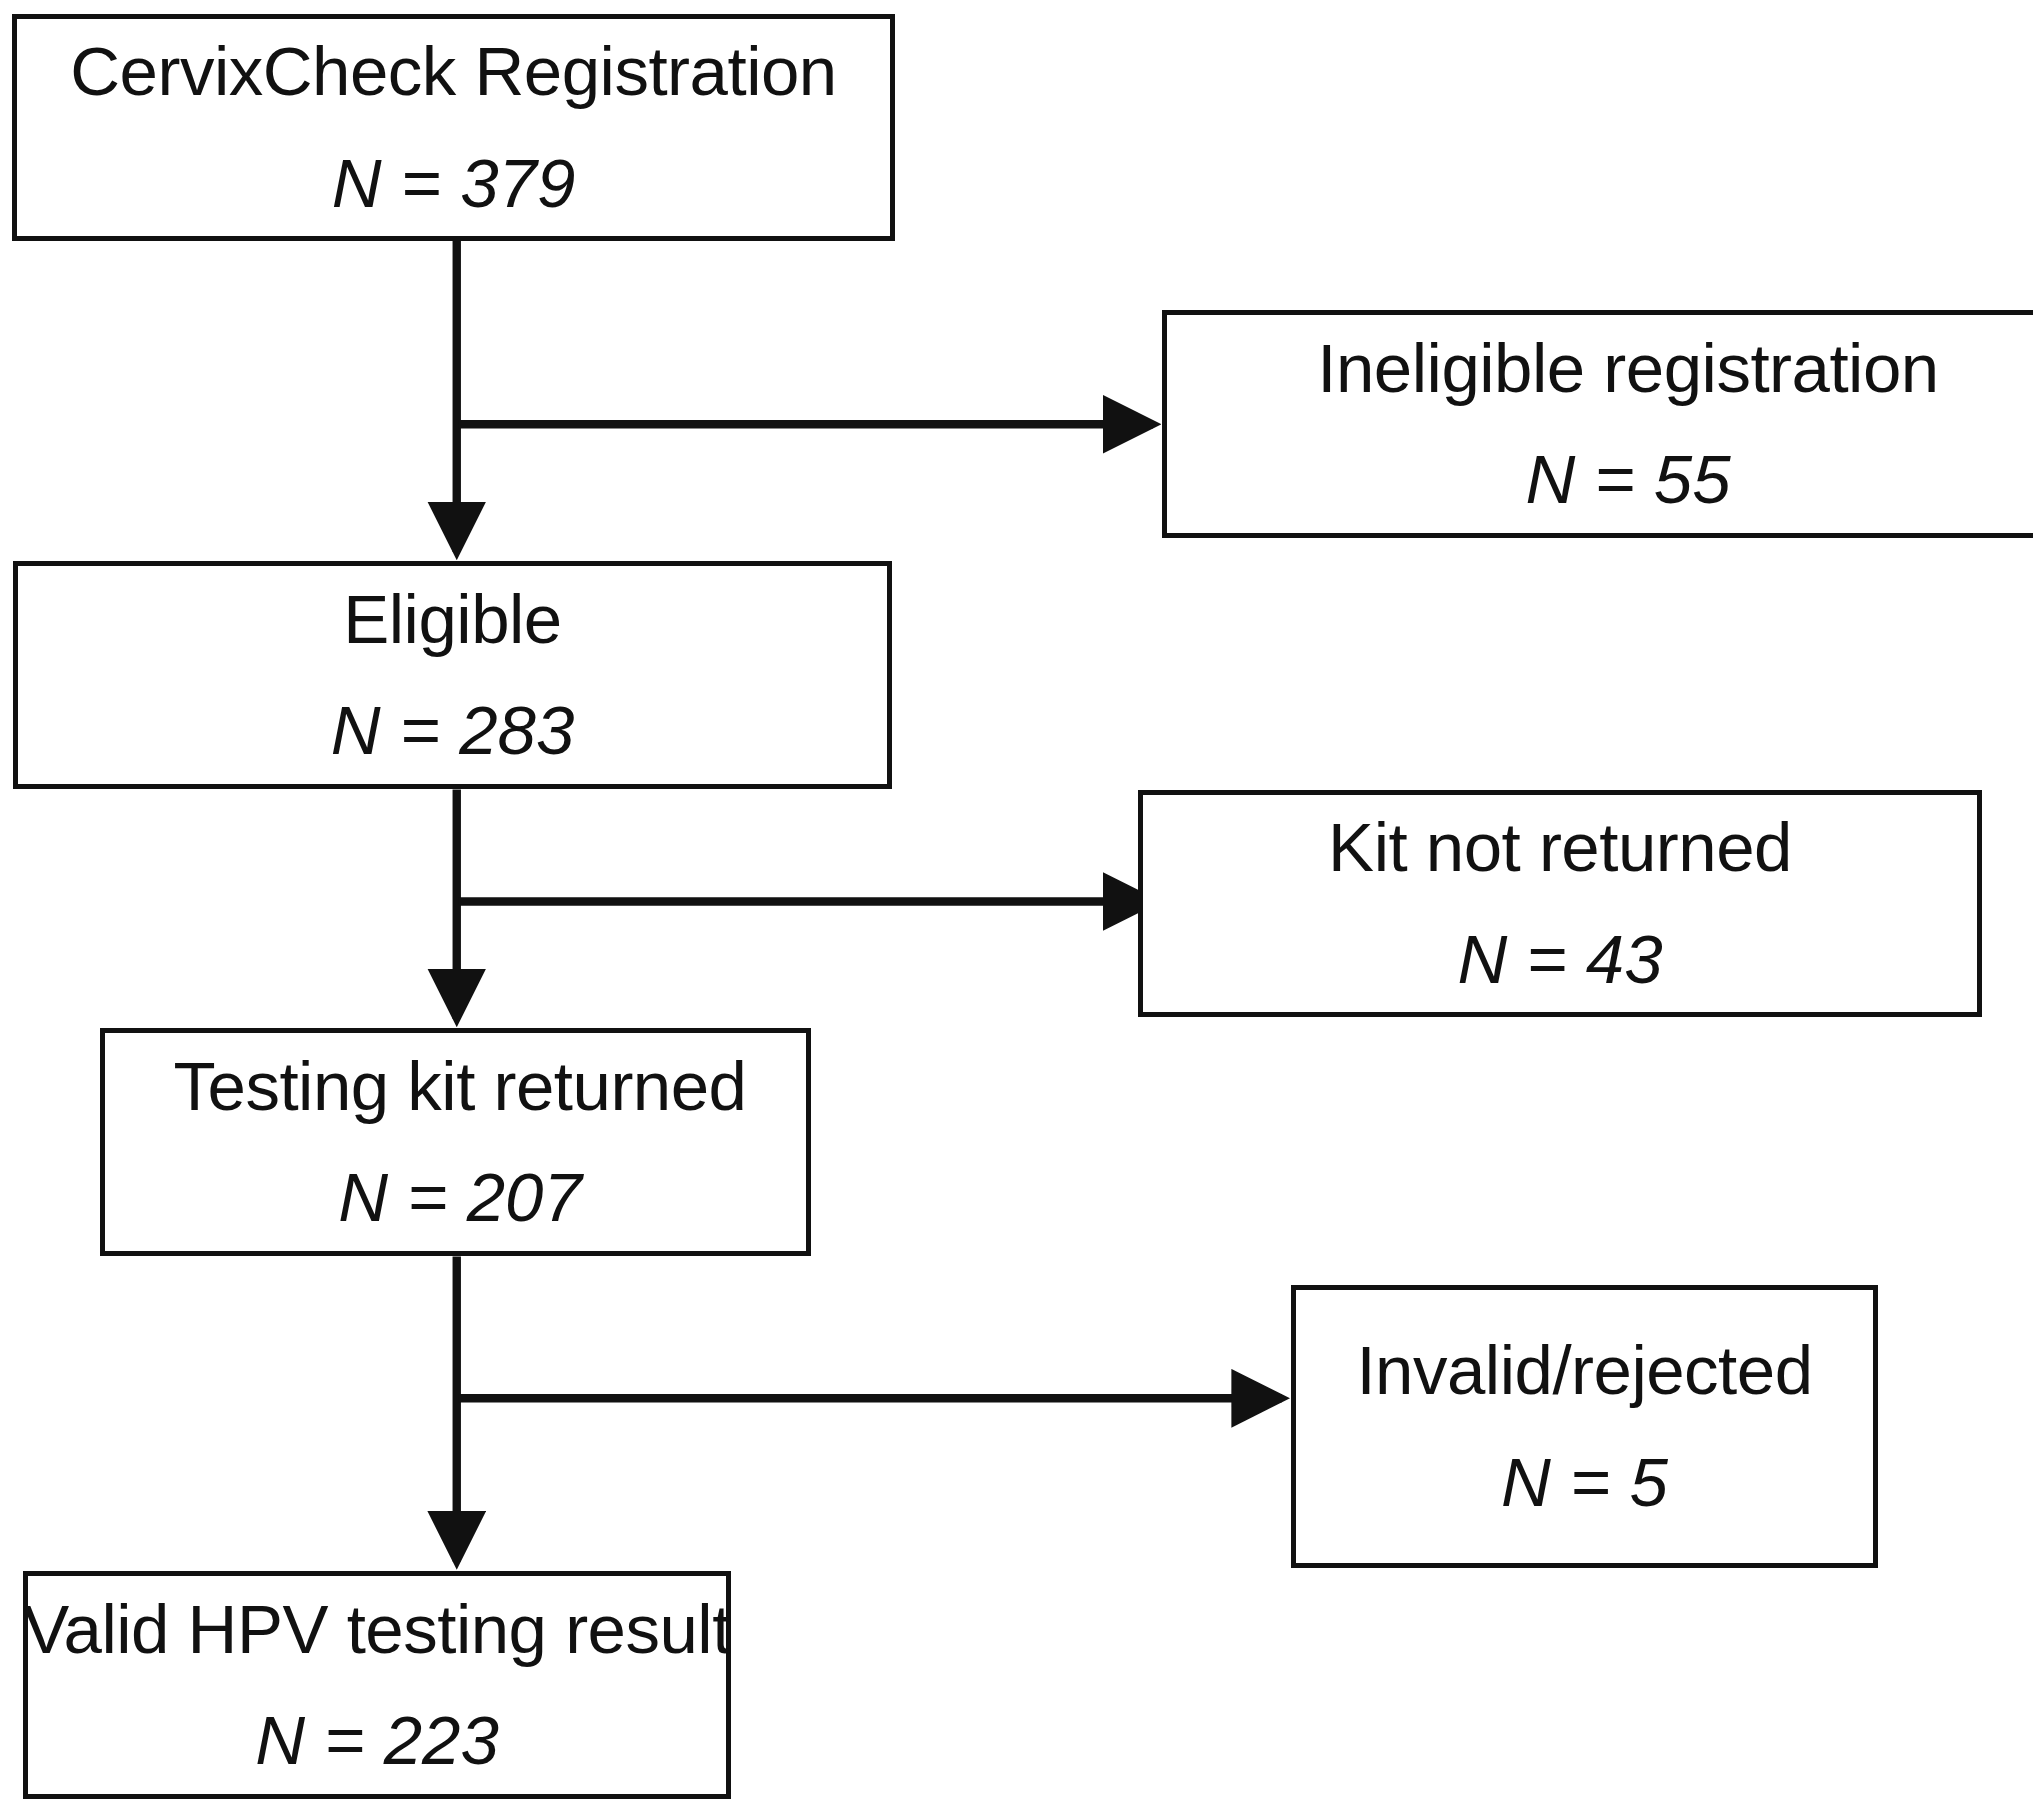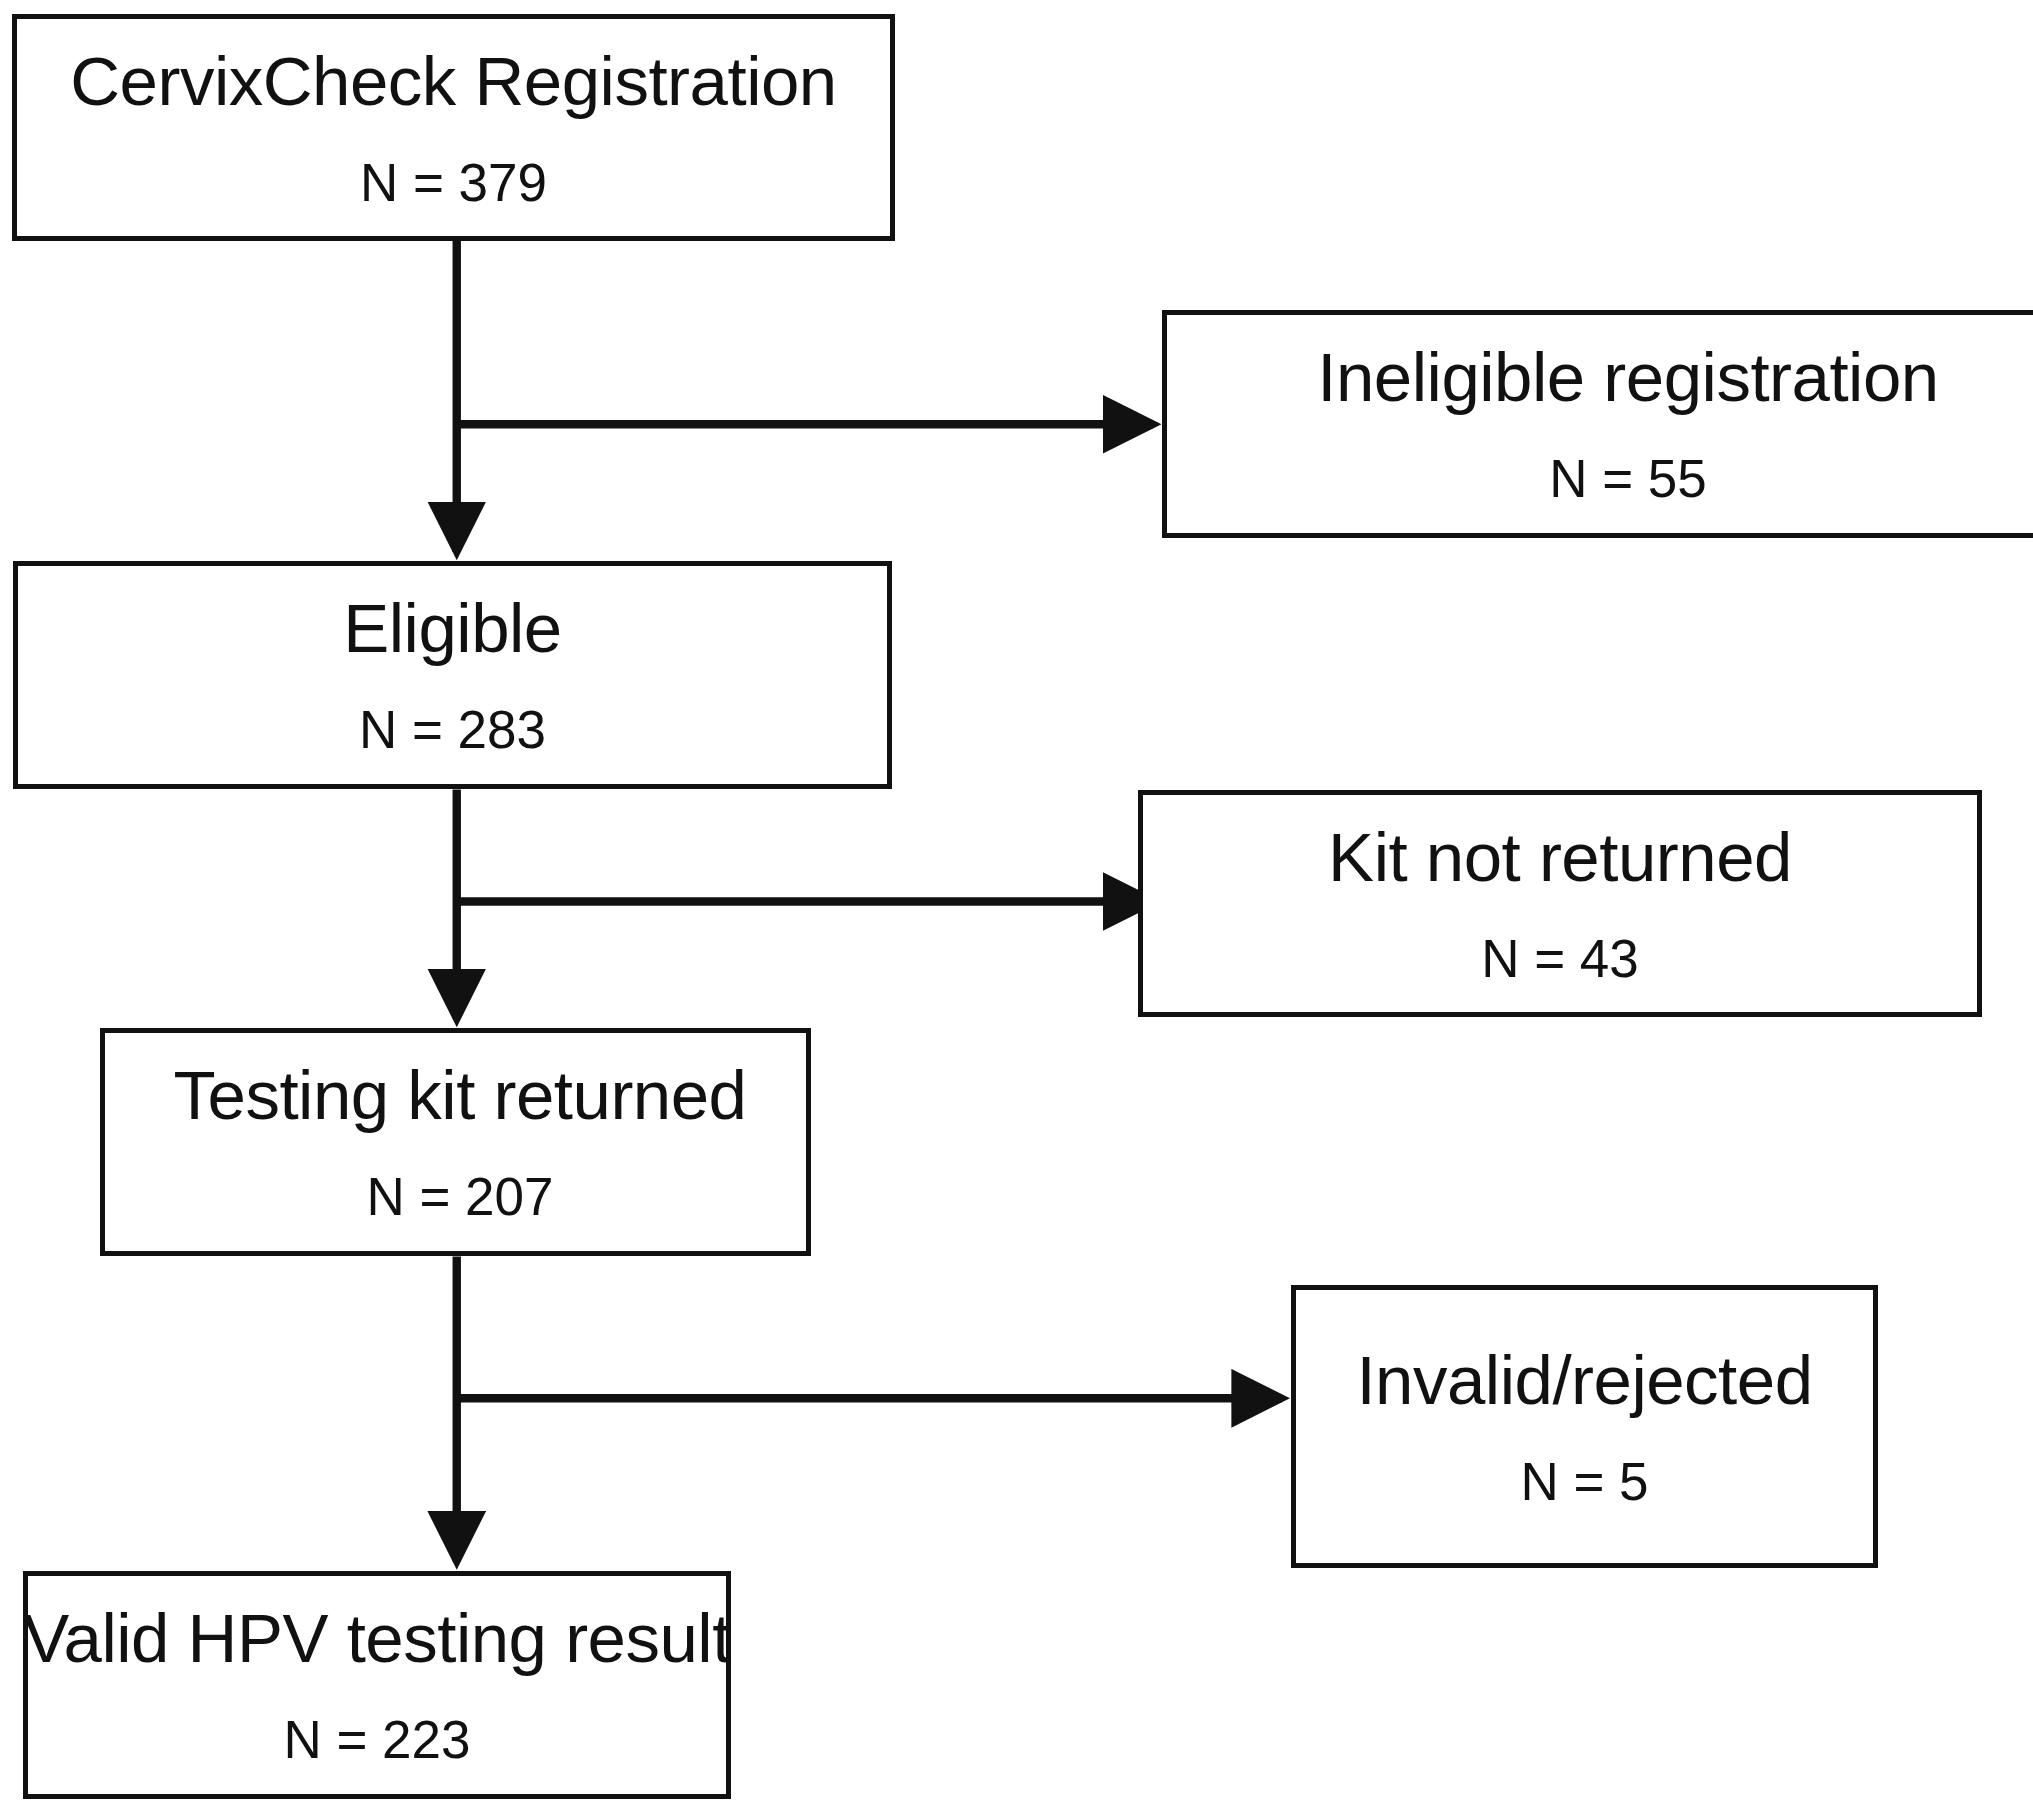--- a/index.html
+++ b/index.html
@@ -40,24 +40,25 @@
     line-height: 1.18;
     z-index: 2;
   }
   .node-label {
     font-size: 69px;
     letter-spacing: -0.5px;
     white-space: nowrap;
     padding: 0 13px;
   }
   .node-count {
-    font-size: 53px;
+    font-size: 69px;
     letter-spacing: 0px;
     white-space: nowrap;
     margin-top: 30px;
+    font-style: italic;
   }
 
   
   #node-registration      { left: 12px;   top: 14px;   width: 883px; height: 227px; }
   #node-ineligible        { left: 1162px; top: 310px;  width: 932px; height: 228px; }
   #node-eligible          { left: 13px;   top: 561px;  width: 879px; height: 228px; }
   #node-kit-not-returned  { left: 1138px; top: 790px;  width: 844px; height: 227px; }
   #node-kit-returned      { left: 100px;  top: 1028px; width: 711px; height: 228px; padding-left: 9px; }
   #node-invalid           { left: 1291px; top: 1285px; width: 587px; height: 283px; }
   #node-valid-result      { left: 23px;   top: 1571px; width: 708px; height: 228px; }

